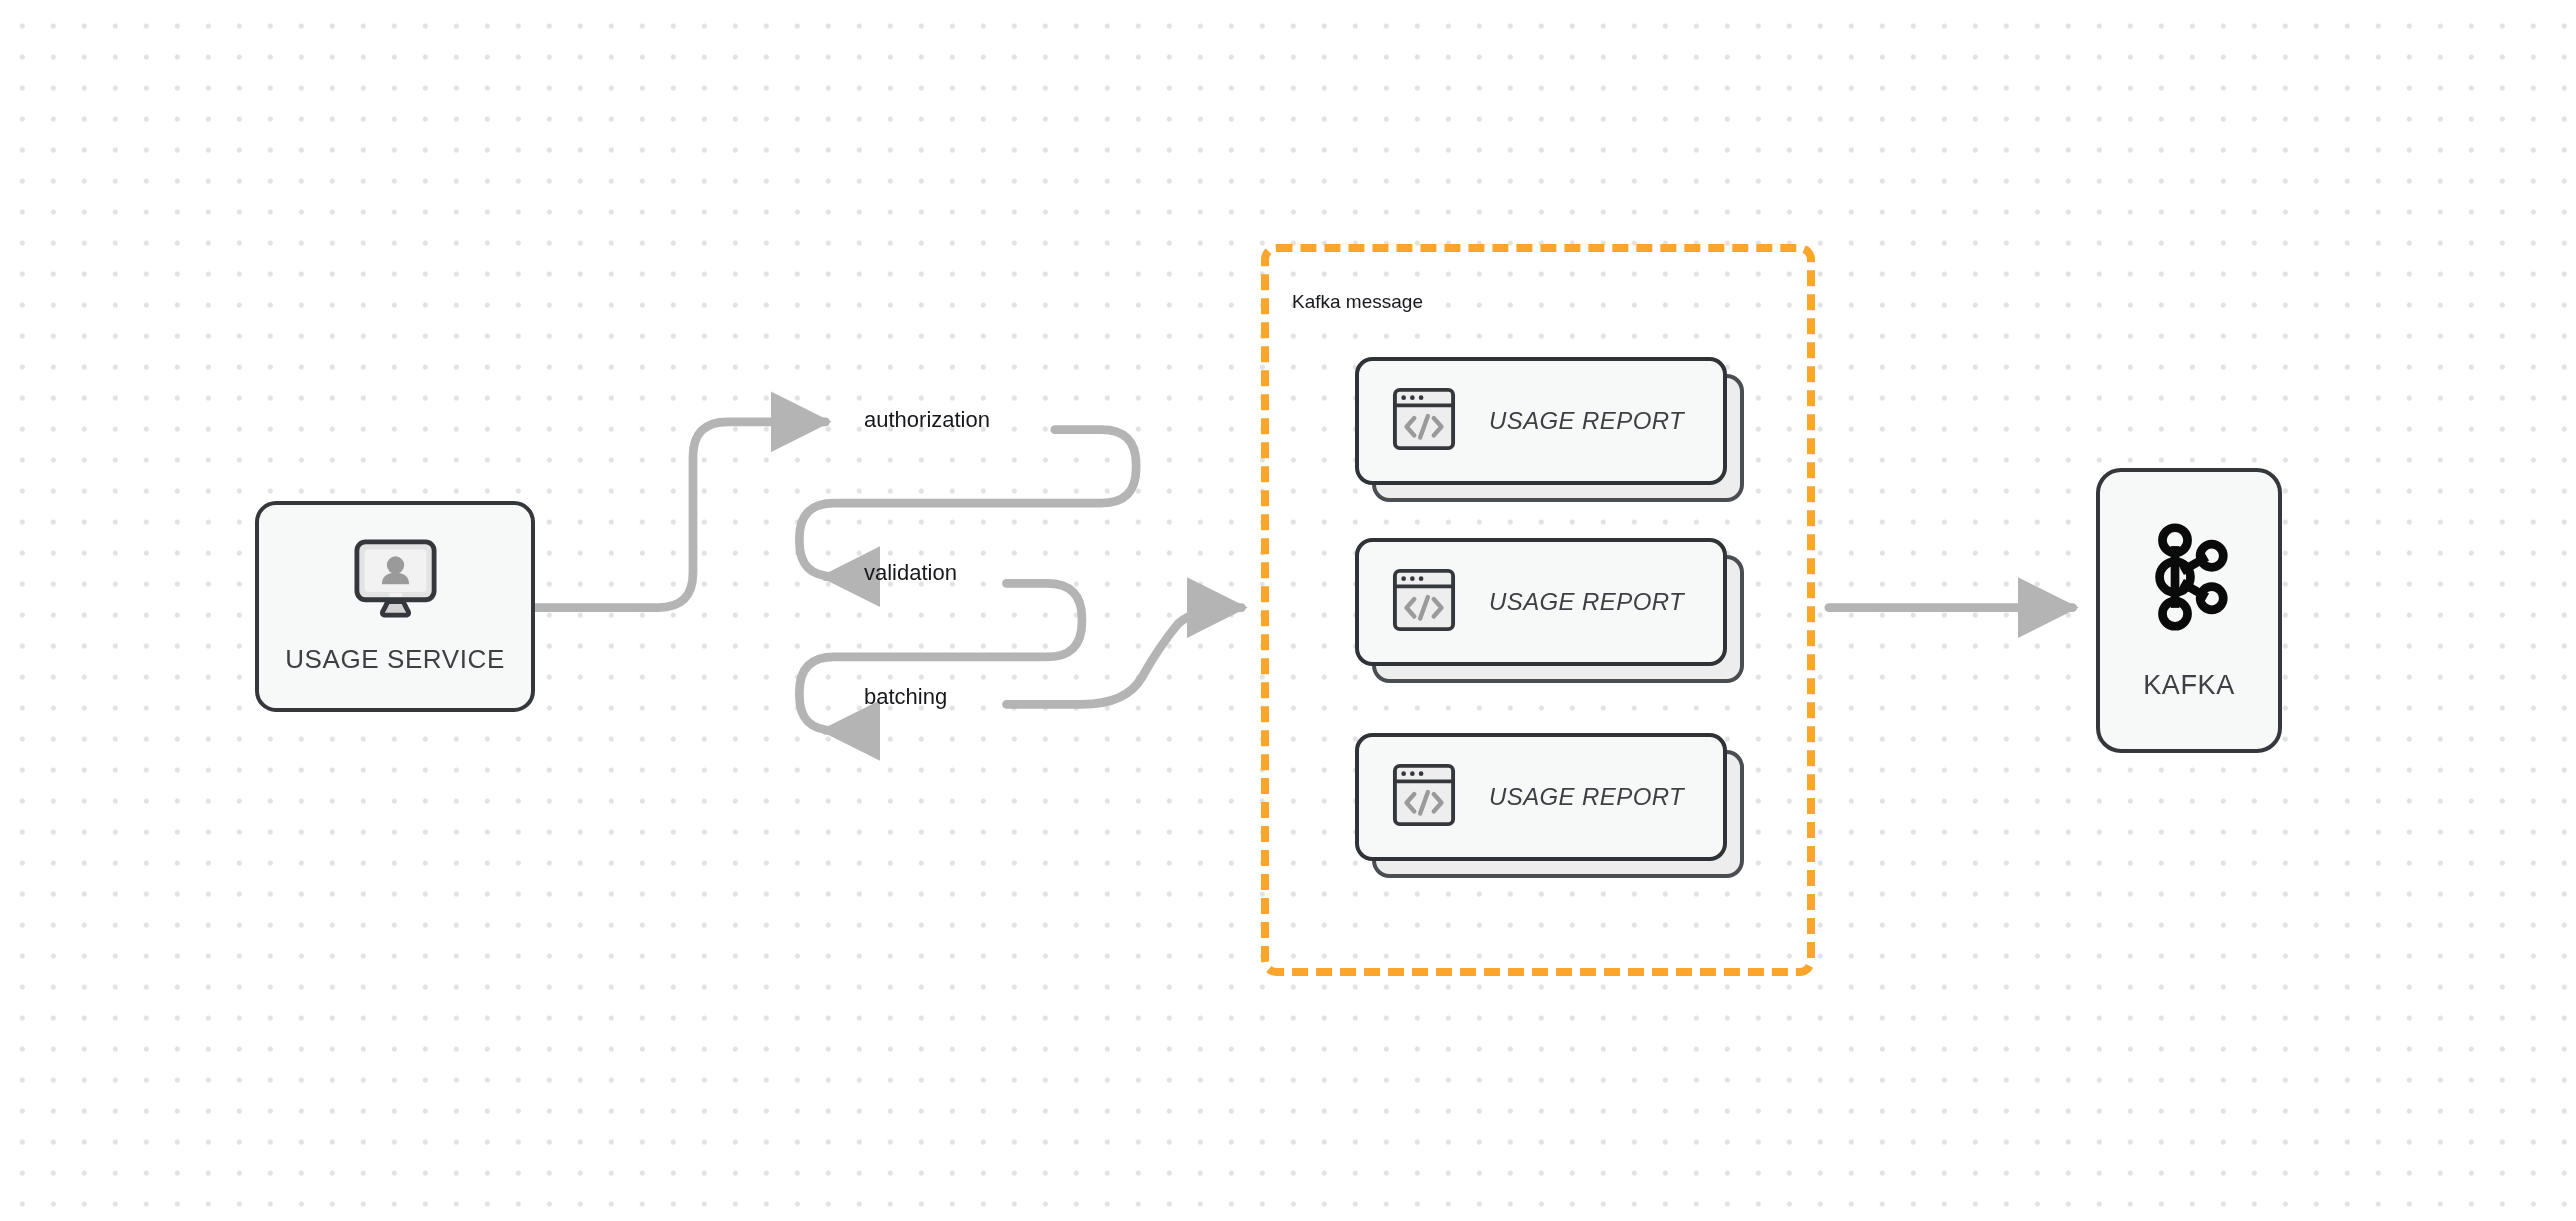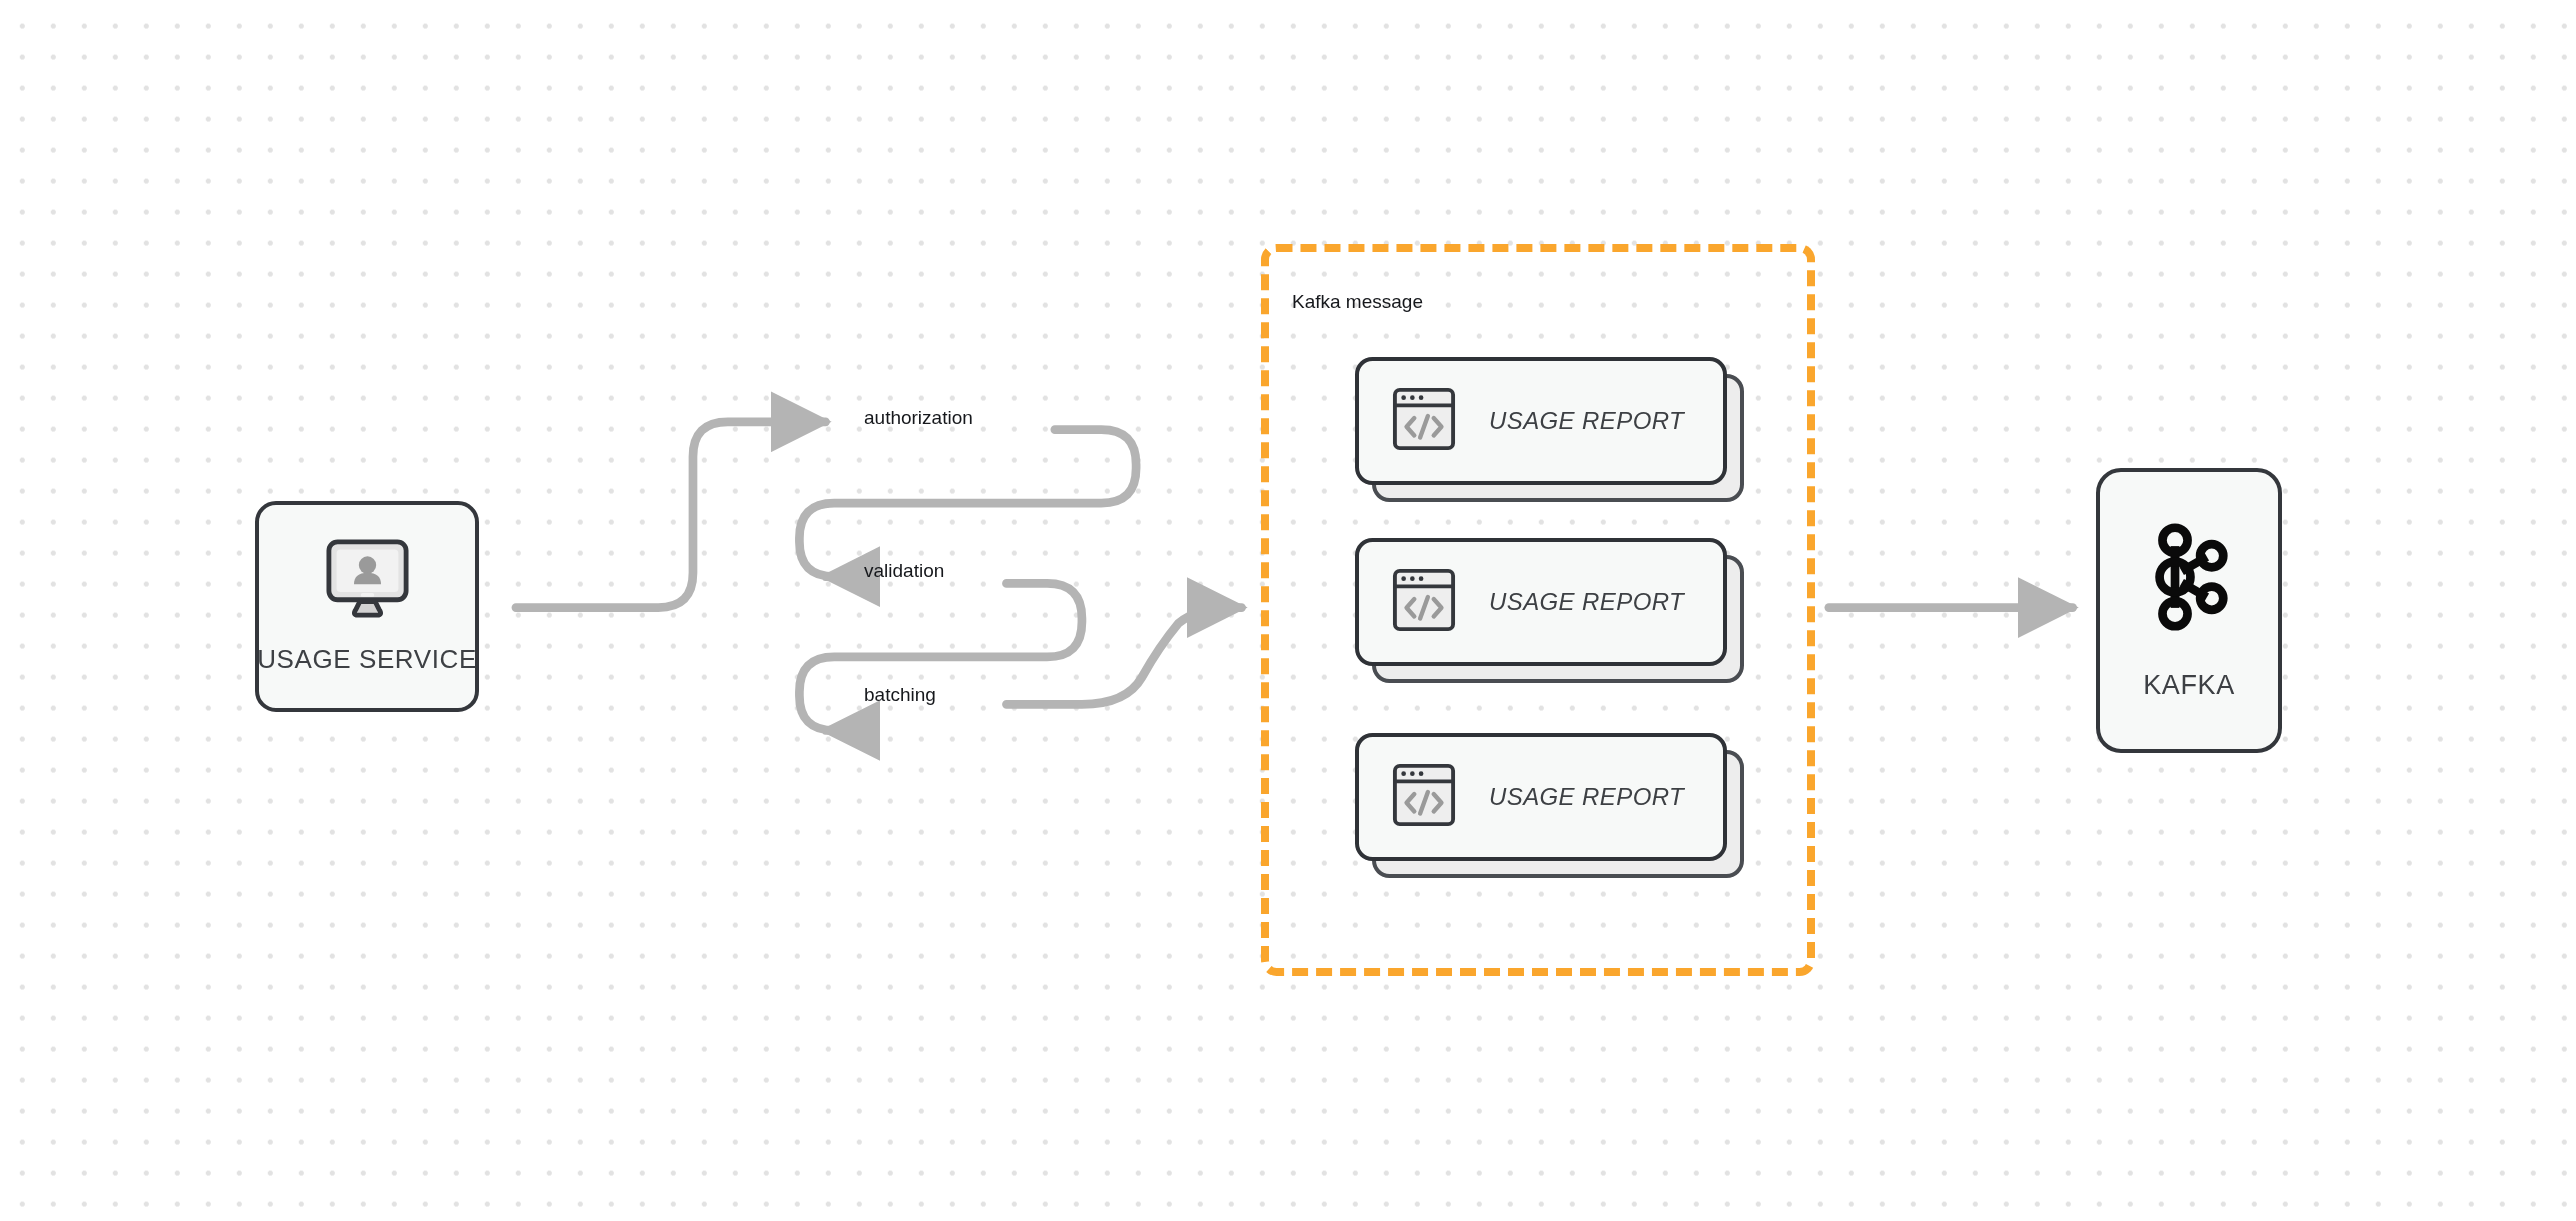--- a/index.html
+++ b/index.html
@@ -36,21 +36,21 @@
     color: #3d4044;
     letter-spacing: 0.6px;
     text-align: center;
     white-space: nowrap;
   }
 
   
   #usage-service {
     left: 255px;
     top: 501px;
-    width: 224px;
+    width: 280px;
     height: 211px;
   }
   #usage-service .node-label { margin-top: 19.4px; }
 
   
   #kafka-node {
     left: 2096px;
     top: 468px;
     width: 186px;
     height: 285px;
@@ -132,21 +132,21 @@
     position: absolute;
     left: 0; top: 0;
     width: 2576px;
     height: 1221px;
     pointer-events: none;
   }
 
   
   .step-label {
     position: absolute;
-    font-size: 19px;
+    font-size: 22px;
     color: #16181c;
     white-space: nowrap;
   }
   #step-label-0 { left: 864px; top: 407px; }
   #step-label-1 { left: 864px; top: 560px; }
   #step-label-2 { left: 864px; top: 684px; }
 </style>
 </head>
 <body>
 

